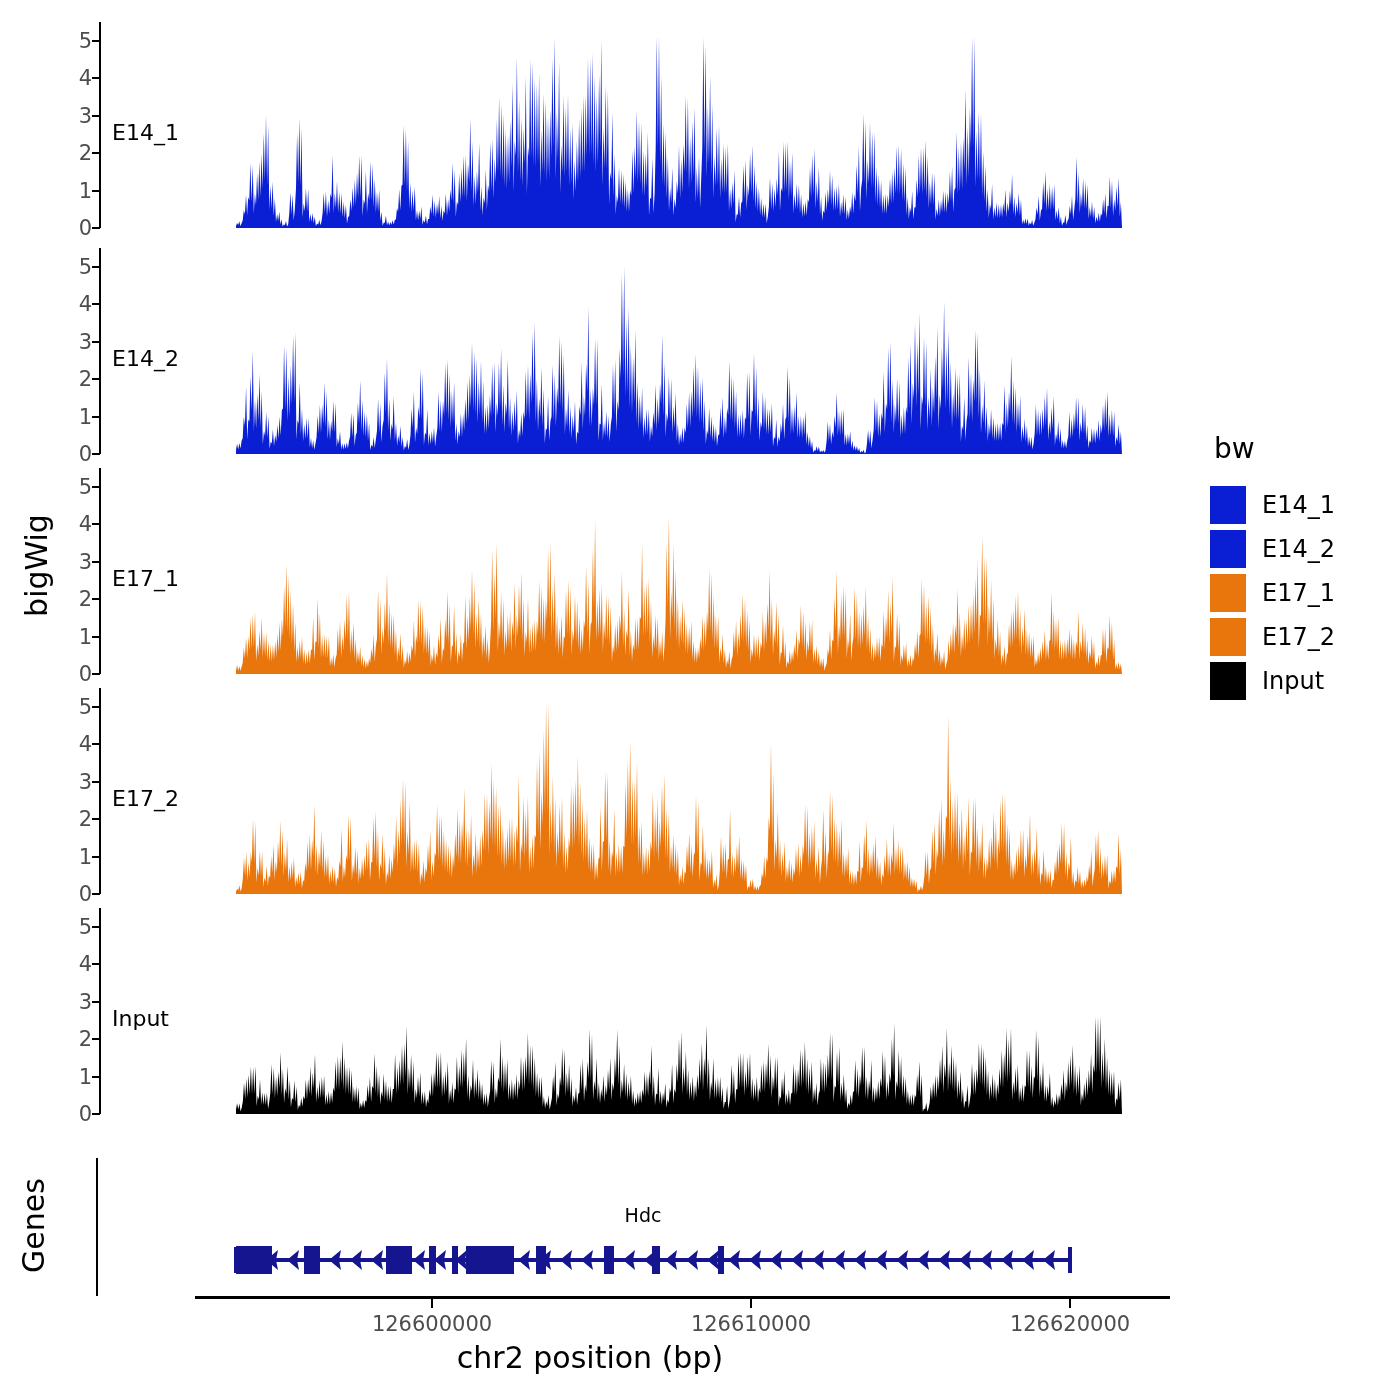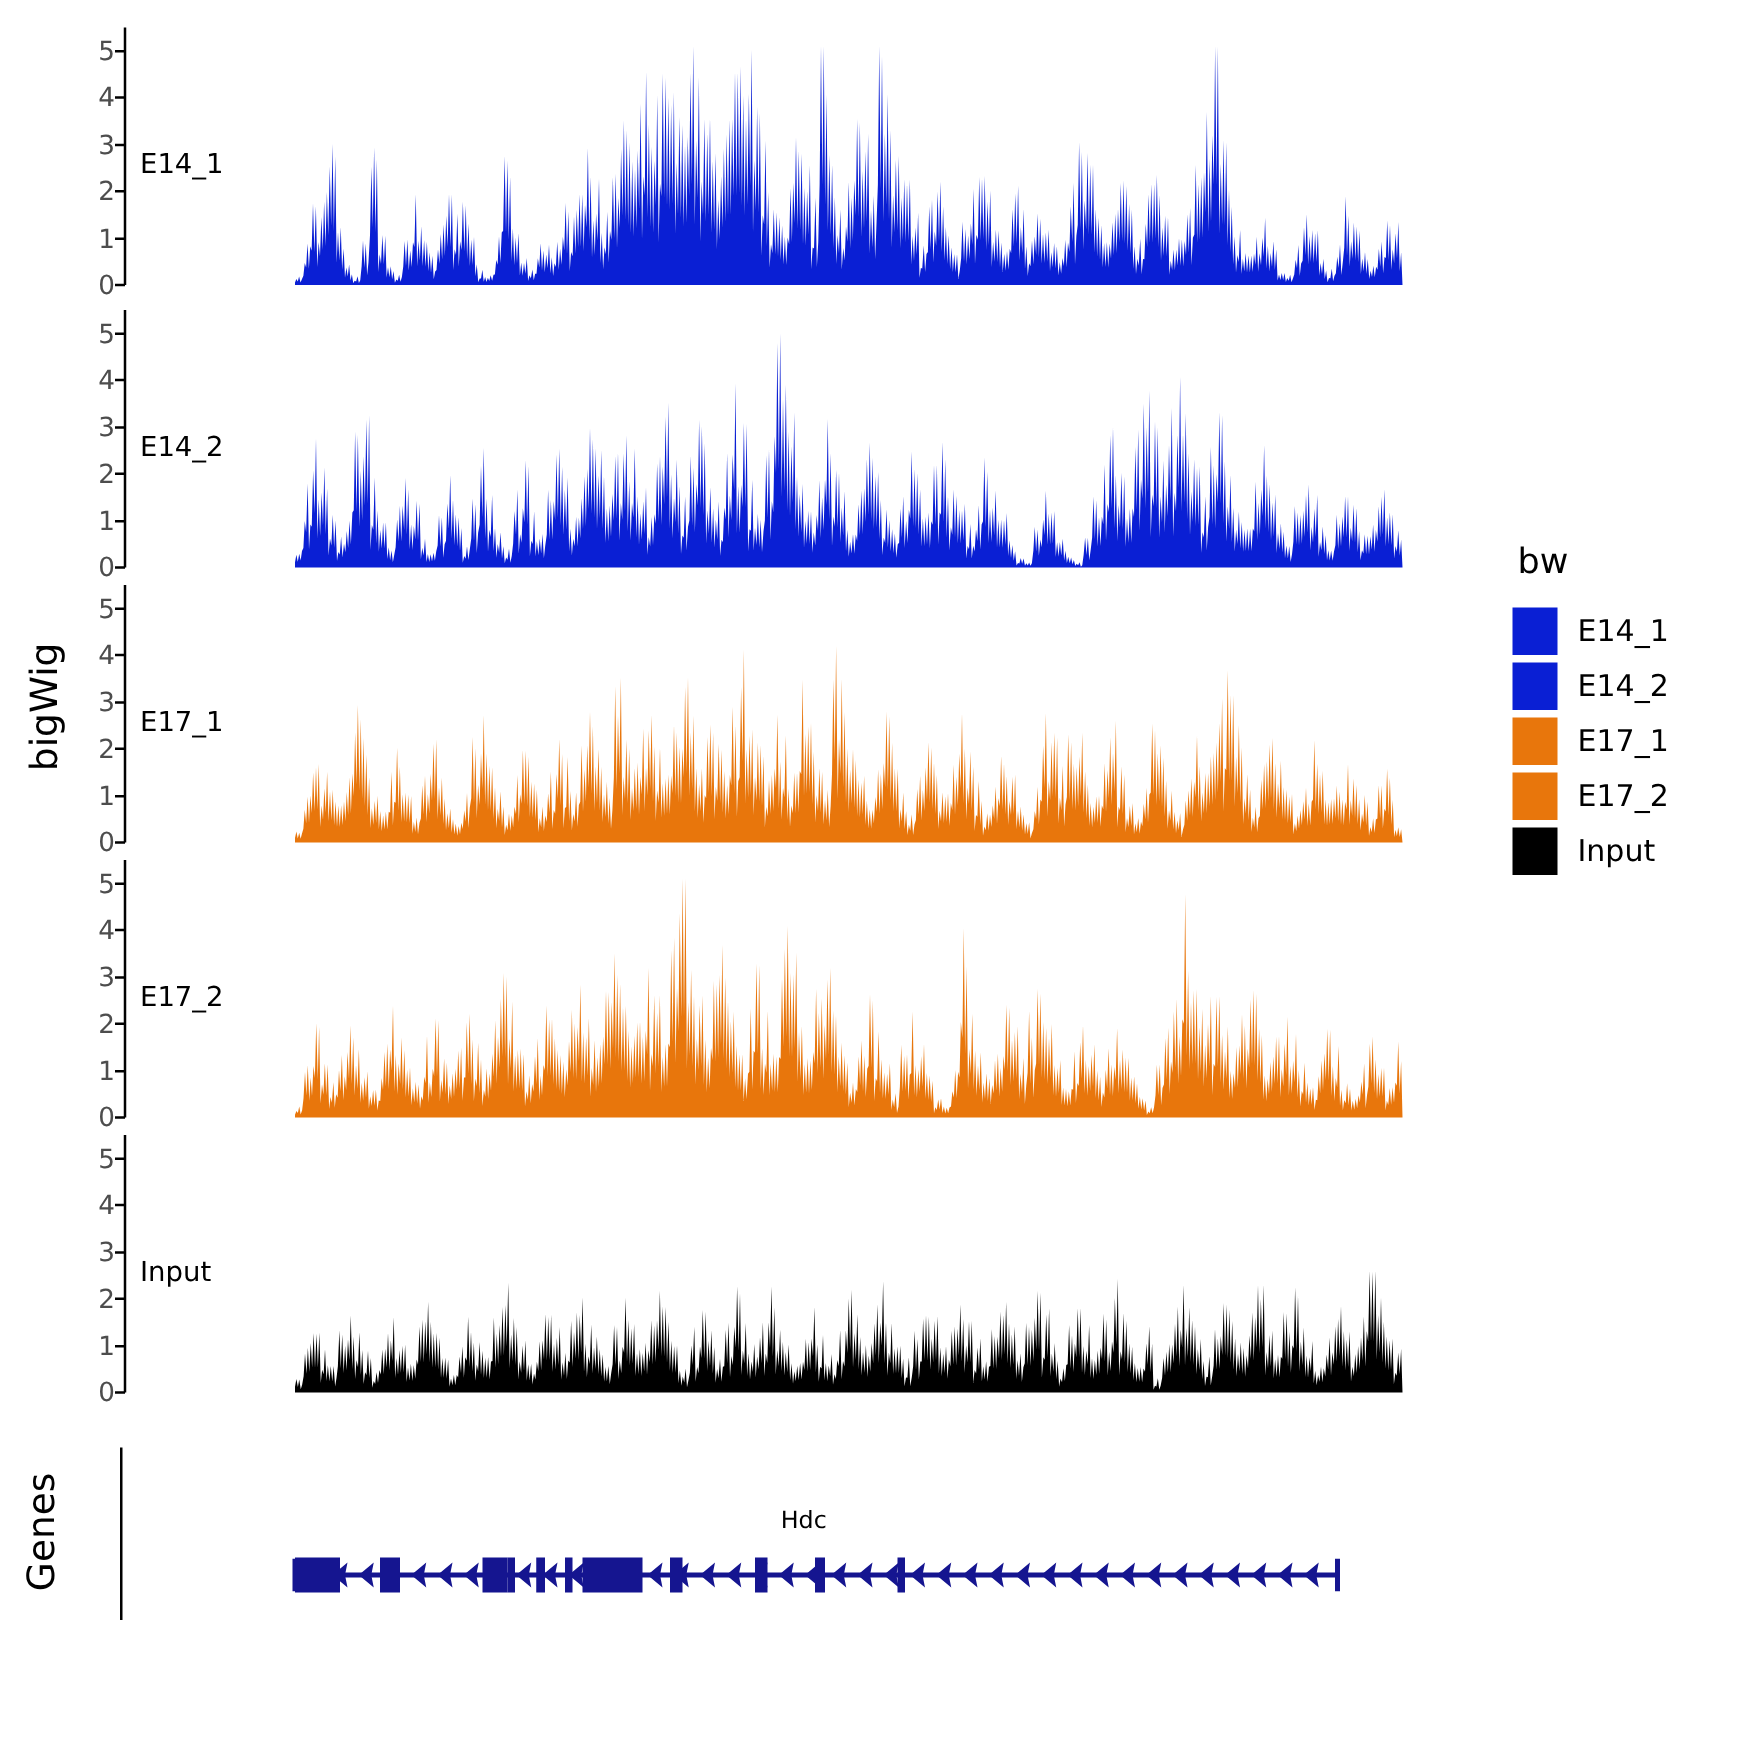--- a/index.html
+++ b/index.html
@@ -380,21 +380,31 @@
           <rect x="321" y="96" width="7" height="28" fill="#151590"></rect>
           <rect x="344" y="96" width="6" height="28" fill="#151590"></rect>
           <rect x="358" y="96" width="48" height="28" fill="#151590"></rect>
           <rect x="428" y="96" width="10" height="28" fill="#151590"></rect>
           <rect x="496" y="96" width="10" height="28" fill="#151590"></rect>
           <rect x="544" y="96" width="8" height="28" fill="#151590"></rect>
           <rect x="610" y="96" width="6" height="28" fill="#151590"></rect>
         </svg></div>
   </div>
 
-
+  <div id="xaxis">
+    <div class="axline"></div>
+  <div class="xtick" style="left: 431px;"></div>
+      <div class="xlab" style="left: 432px;">126600000</div>
+      <div class="xtick" style="left: 750px;"></div>
+      <div class="xlab" style="left: 751px;">126610000</div>
+      <div class="xtick" style="left: 1069px;"></div>
+      <div class="xlab" style="left: 1070px;">126620000</div>
+    </div>
+
+  <div id="xtitle">chr2 position (bp)</div>
 
   <div id="legend">
     <div class="legend-title">bw</div>
     <div id="legend-rows">
         <div class="legend-row">
           <div class="legend-key" style="background: rgb(10, 31, 212);"></div>
           <div class="legend-text">E14_1</div>
         </div>
         <div class="legend-row">
           <div class="legend-key" style="background: rgb(10, 31, 212);"></div>

